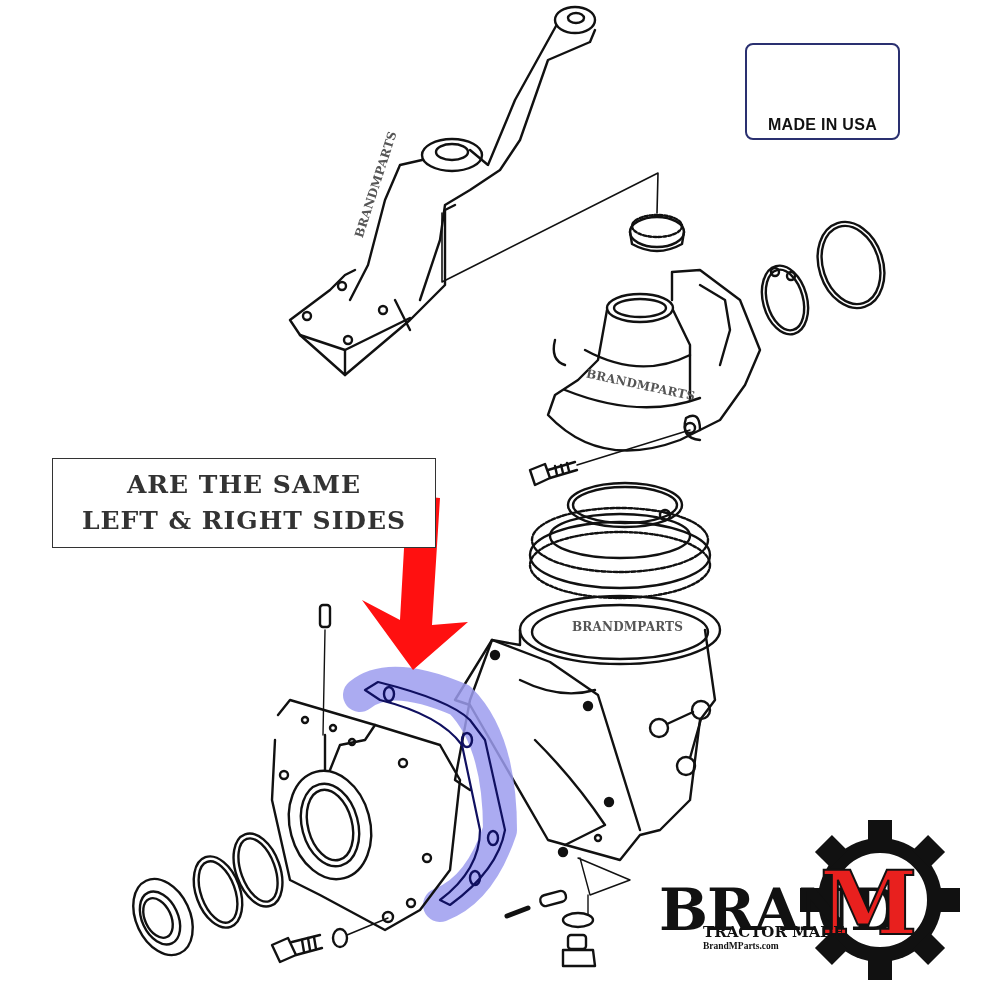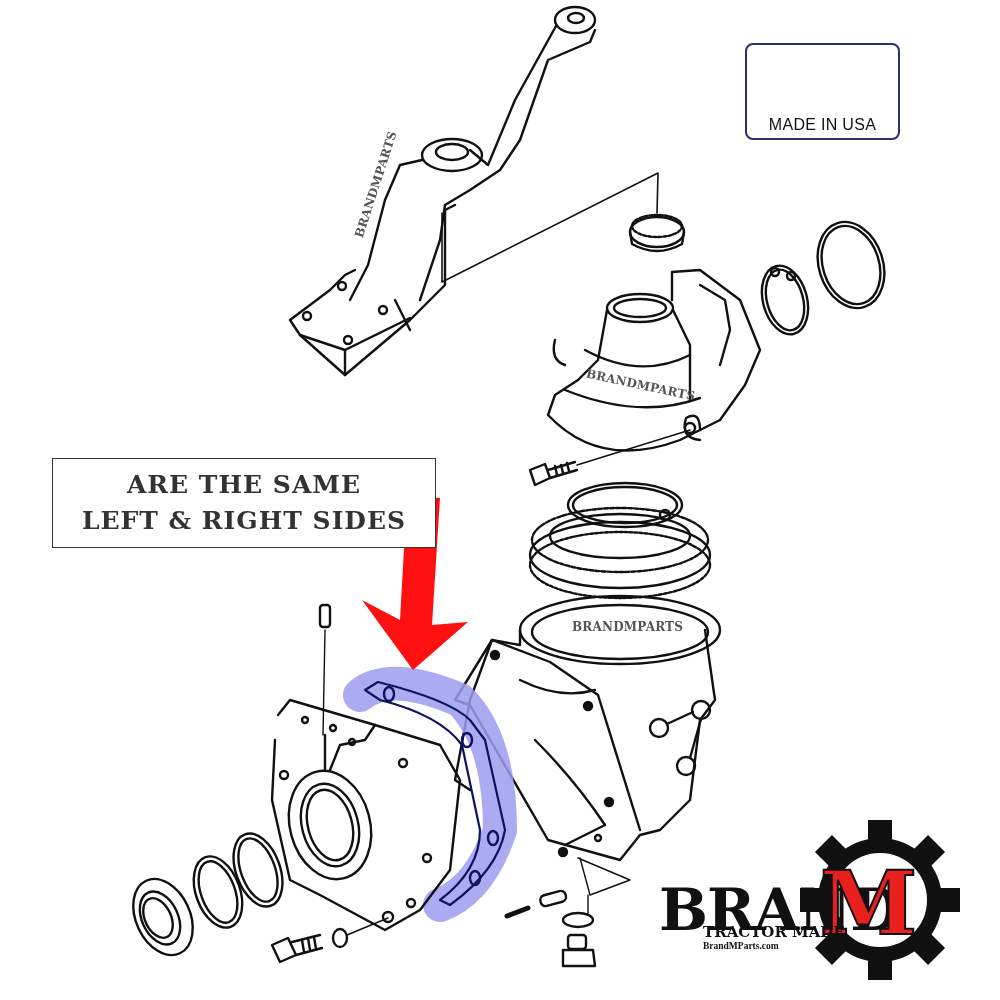--- a/index.html
+++ b/index.html
@@ -1,19 +1,19 @@
 <!DOCTYPE html>
 <html><head>
 <meta charset="utf-8">
 <style>
   html, body { margin:0; padding:0; background:#ffffff; }
   body { width:1000px; height:1000px; position:relative; overflow:hidden; font-family:"DejaVu Serif", serif; }
   #diagram { position:absolute; left:0; top:0; width:1000px; height:1000px; }
   .badge { position:absolute; left:745px; top:43px; width:155px; height:97px; border:2px solid #2a3070; border-radius:8px; background:#fff; box-sizing:border-box; }
-  .badge-text { position:absolute; left:0; right:0; bottom:4px; text-align:center; font-family:"Liberation Sans", sans-serif; font-weight:normal; font-size:16px; color:#111; letter-spacing:0.3px; }
+  .badge-text { position:absolute; left:0; right:0; bottom:4px; text-align:center; font-family:"Liberation Sans", sans-serif; font-weight:bold; font-size:16px; color:#111; letter-spacing:0.3px; }
   .callout { position:absolute; left:52px; top:458px; width:384px; height:90px; border:1.5px solid #333; background:#fff; box-sizing:border-box; text-align:center; }
   .callout-line { display:block; font-family:"DejaVu Serif", serif; font-weight:bold; font-size:25px; color:#333; line-height:36px; letter-spacing:1px; }
   .callout-line:first-child { margin-top:8px; }
   .logo { position:absolute; left:655px; top:820px; width:320px; height:160px; }
   .logo-brand { position:absolute; left:4px; top:60px; font-family:"DejaVu Serif", serif; font-weight:bold; font-size:58px; color:#111; letter-spacing:-1px; line-height:60px; }
   .logo-sub { position:absolute; left:48px; top:103px; font-family:"DejaVu Serif", serif; font-weight:bold; font-size:15px; color:#111; }
   .logo-url { position:absolute; left:48px; top:121px; font-family:Liberation Serif, serif; font-weight:bold; font-size:9.5px; color:#111; }
   .watermark { position:absolute; font-family:"DejaVu Serif", serif; font-weight:bold; font-size:12px; color:#555; letter-spacing:0.2px; }
 </style>
 </head>

